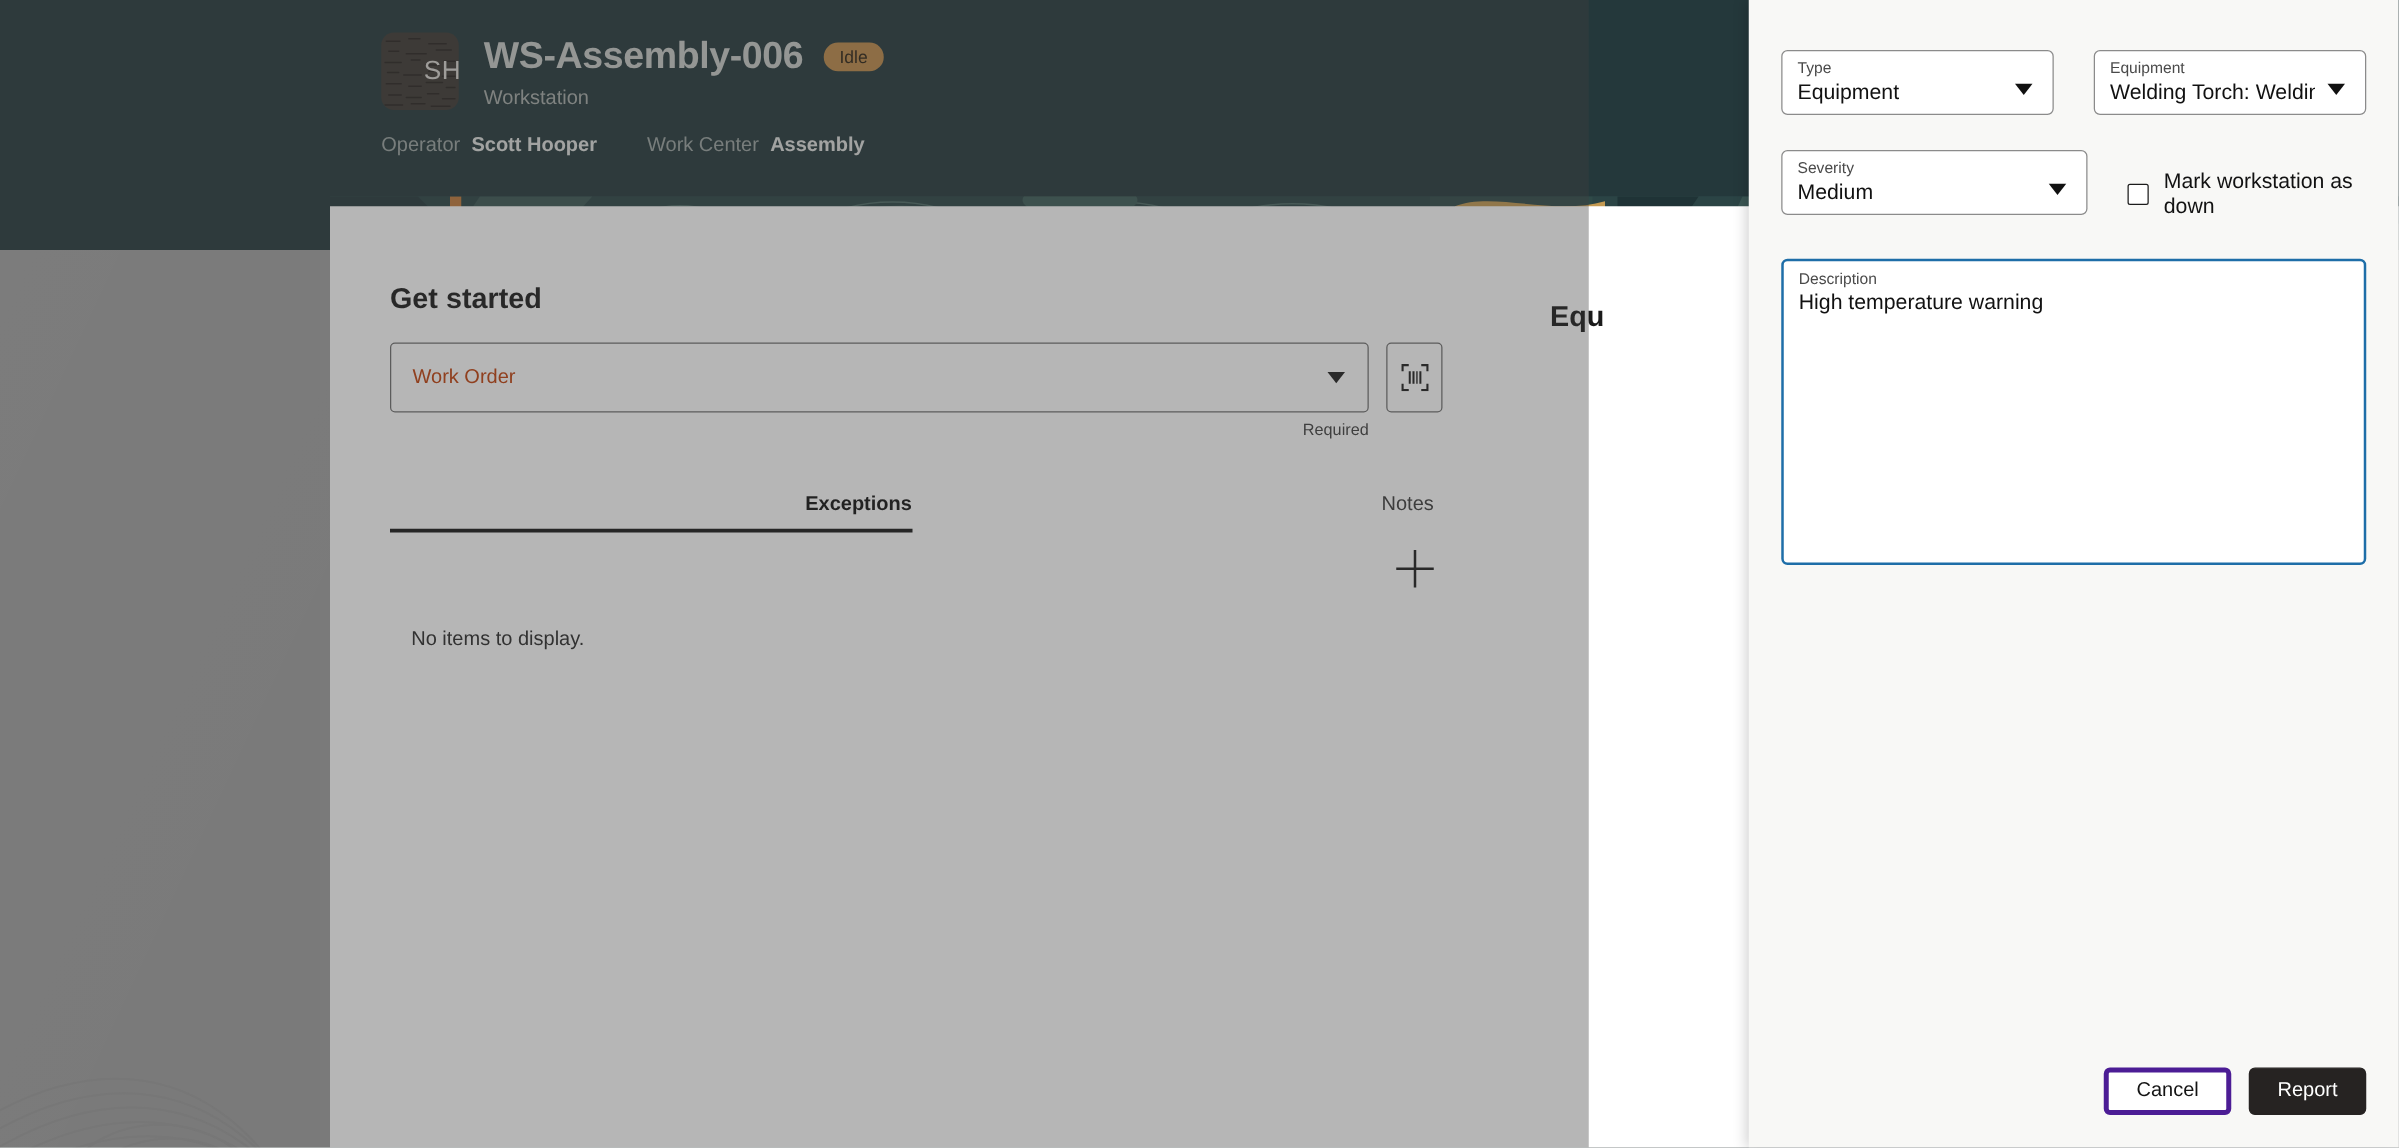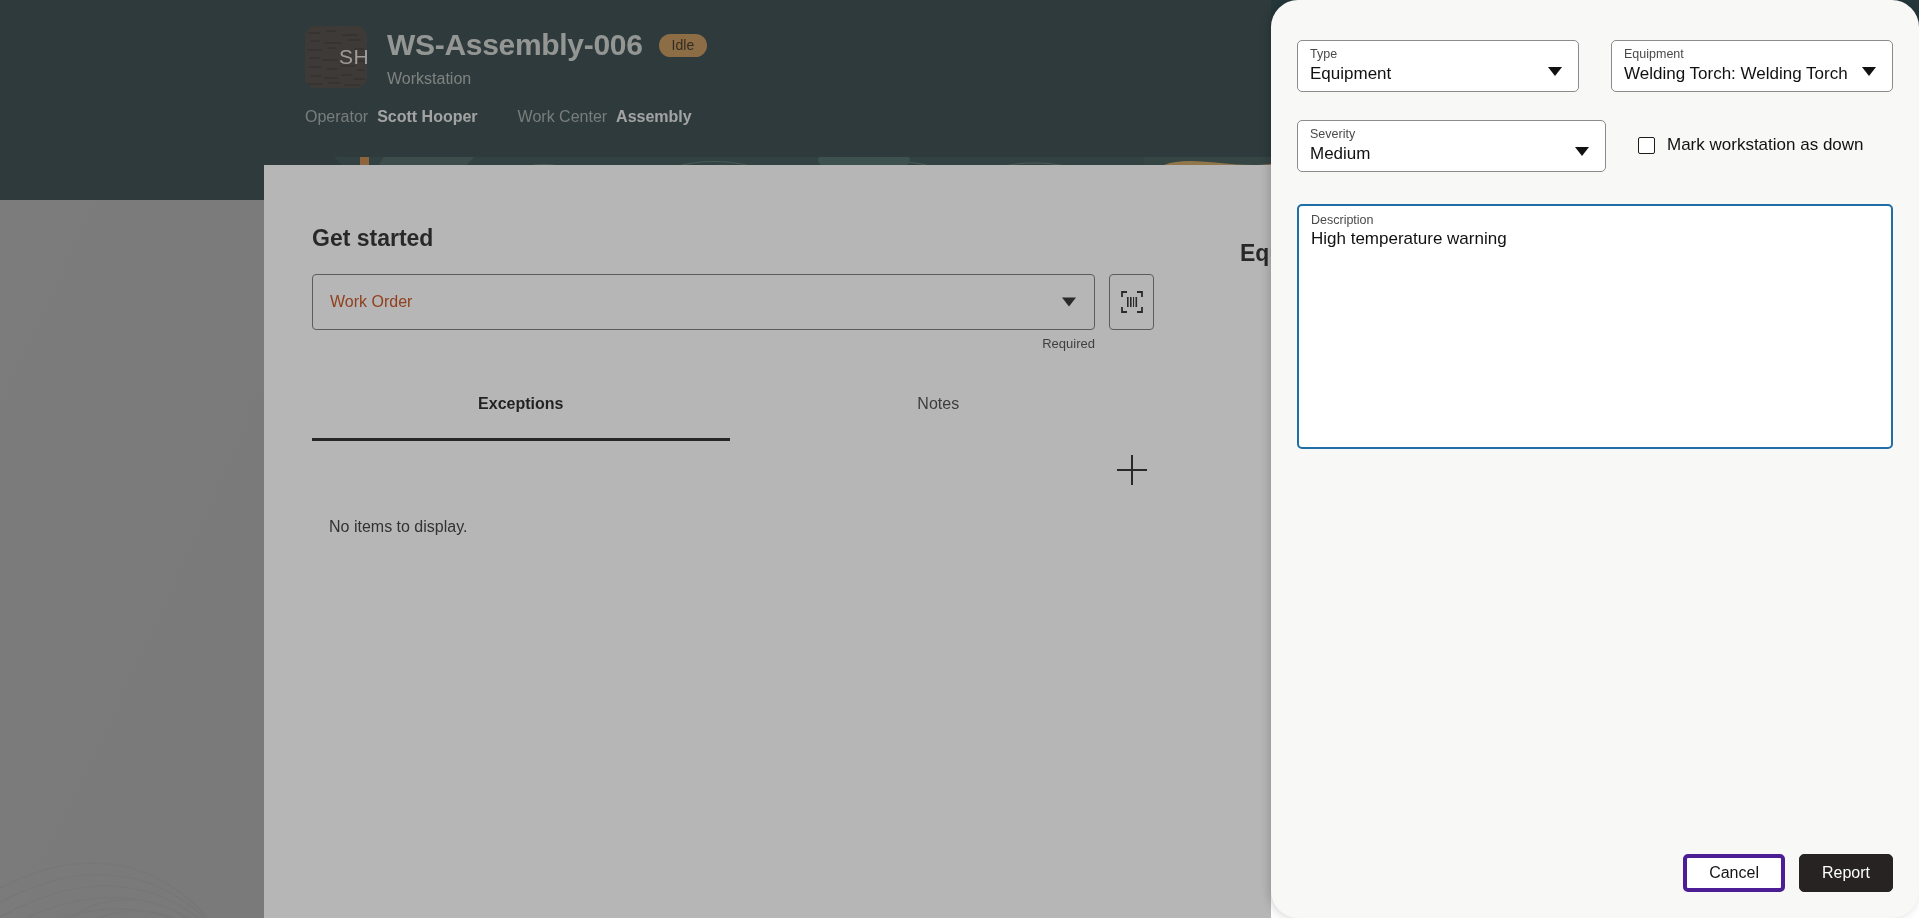--- a/index.html
+++ b/index.html
@@ -112,21 +112,21 @@
     background: transparent; display: flex; align-items: center; justify-content: center;
   }
   .req-note {
     width: 783px; text-align: right; font-size: 13px; color: #3f3f3f;
     margin-top: 6px;
   }
 
   .sec-activity { margin-top: 44px; }
   .tabs { display: flex; margin-top: 28px; width: 835px; }
   .tab {
-    flex: 1; text-align: center; font-size: 16px; padding-bottom: 28px;
+    flex: 1; text-align: right; font-size: 16px; padding-bottom: 13px;
     color: #3c3c3c; position: relative;
   }
   .tab.active { color: #111; font-weight: bold; }
   .tab.active::after {
     content: ""; position: absolute; left: 0; right: 0; bottom: 0;
     height: 3px; background: #171717;
   }
   .plus-row { width: 835px; display: flex; justify-content: flex-end; margin-top: 14px; }
   .plus-btn {
     width: 30px; height: 30px; position: relative;
@@ -143,25 +143,24 @@
     font-size: 16px; color: #2a2a2a;
   }
 
   
   .right-col { position: absolute; left: 1240px; top: 240px; }
   .right-col .sec-title { white-space: nowrap; }
 
   
   .drawer {
     position: absolute; right: 0; top: 0;
-    width: 648px; height: 918px;
+    width: 520px; height: 918px;
     background: #f8f8f6;
     z-index: 60;
     box-shadow: -2px 0 10px rgba(0,0,0,.18);
-    border-radius: 27px;
   }
   .drawer-body { position: absolute; left: 26px; top: 40px; right: 26px; }
   .grid2 { display: flex; gap: 32px; }
   .fld {
     flex: 1 1 0; min-width: 0;
     height: 52px;
     border: 1px solid #8b8b8b; border-radius: 5px;
     background: #fff; position: relative;
     padding: 6px 40px 0 12px; overflow: hidden;
   }

